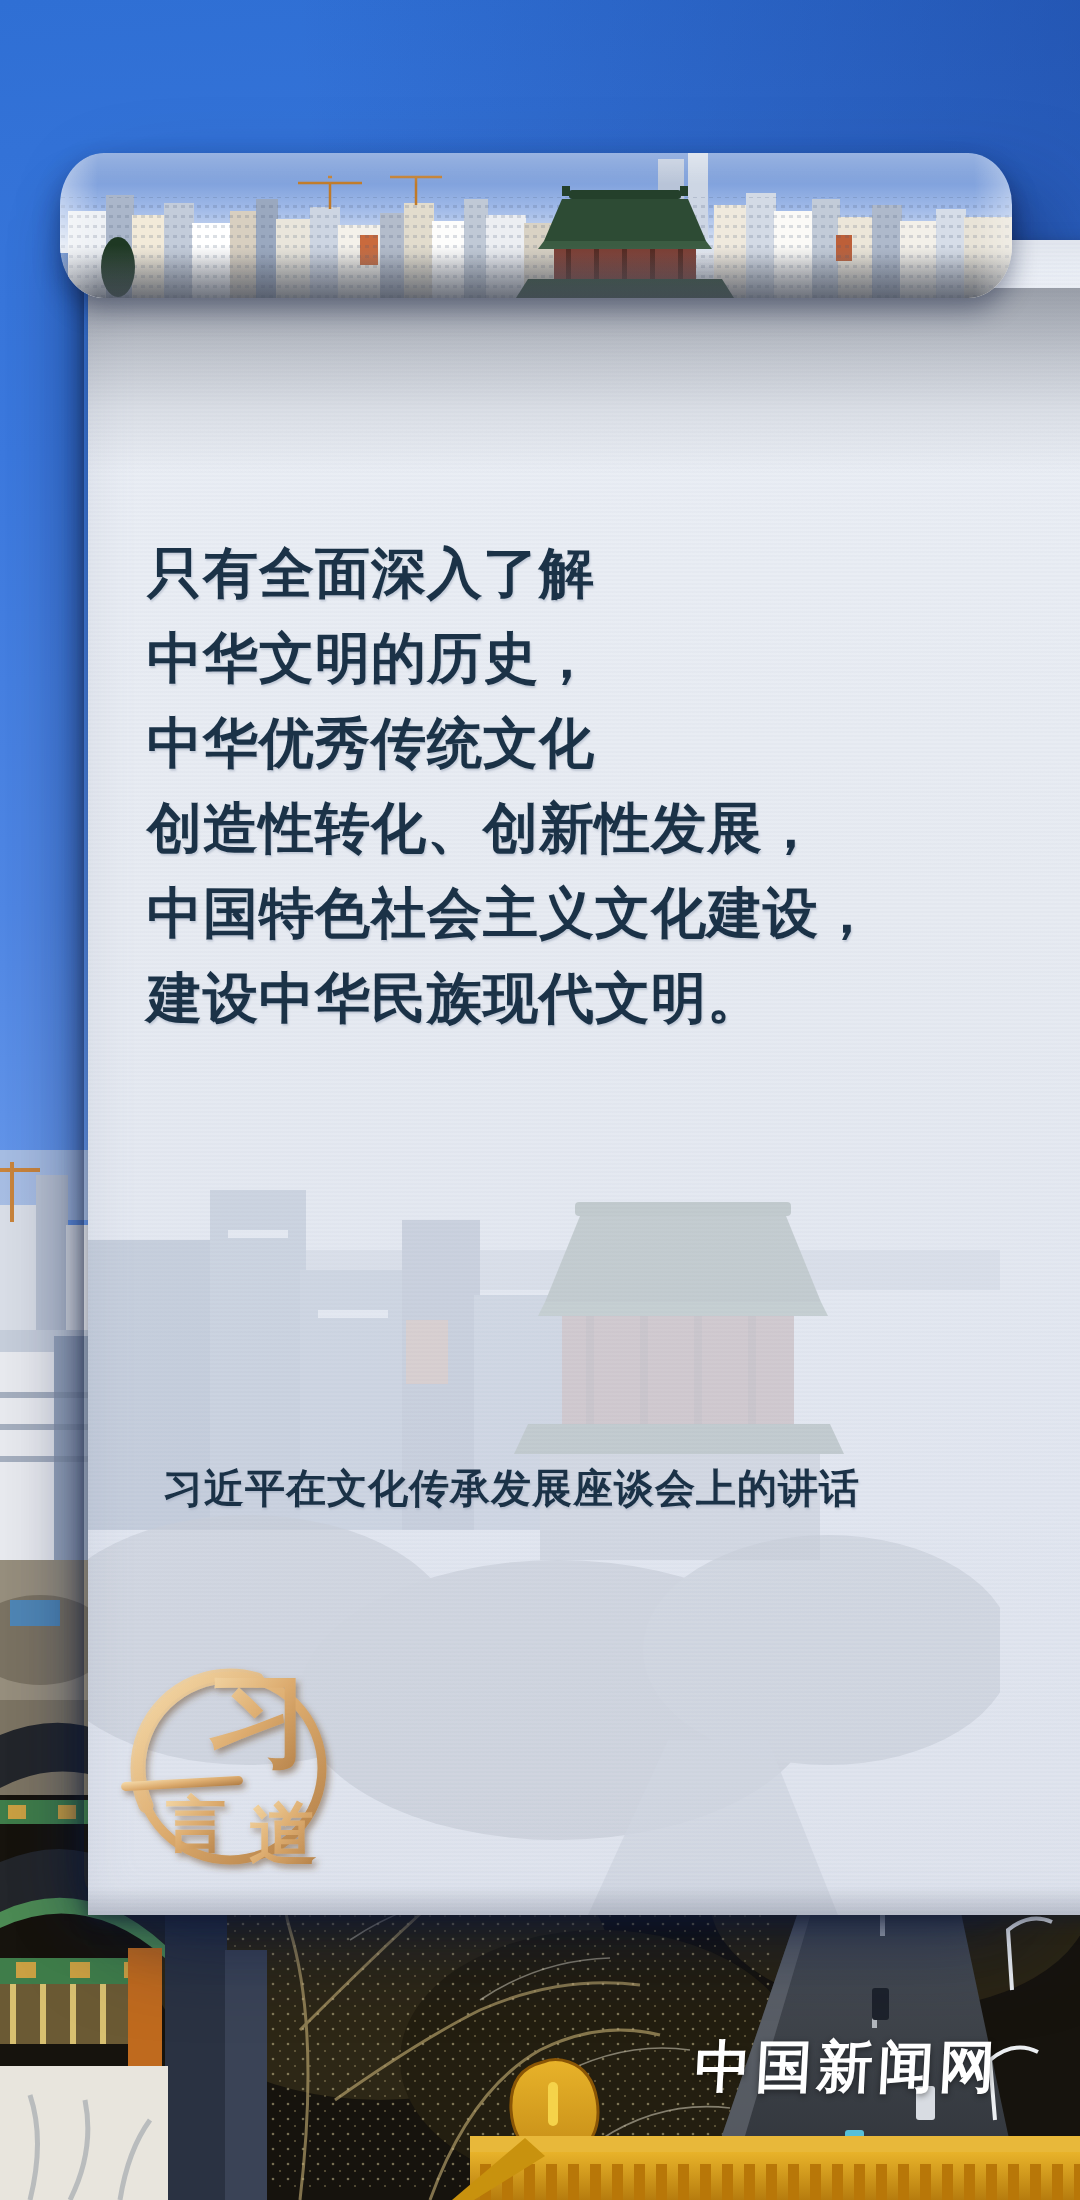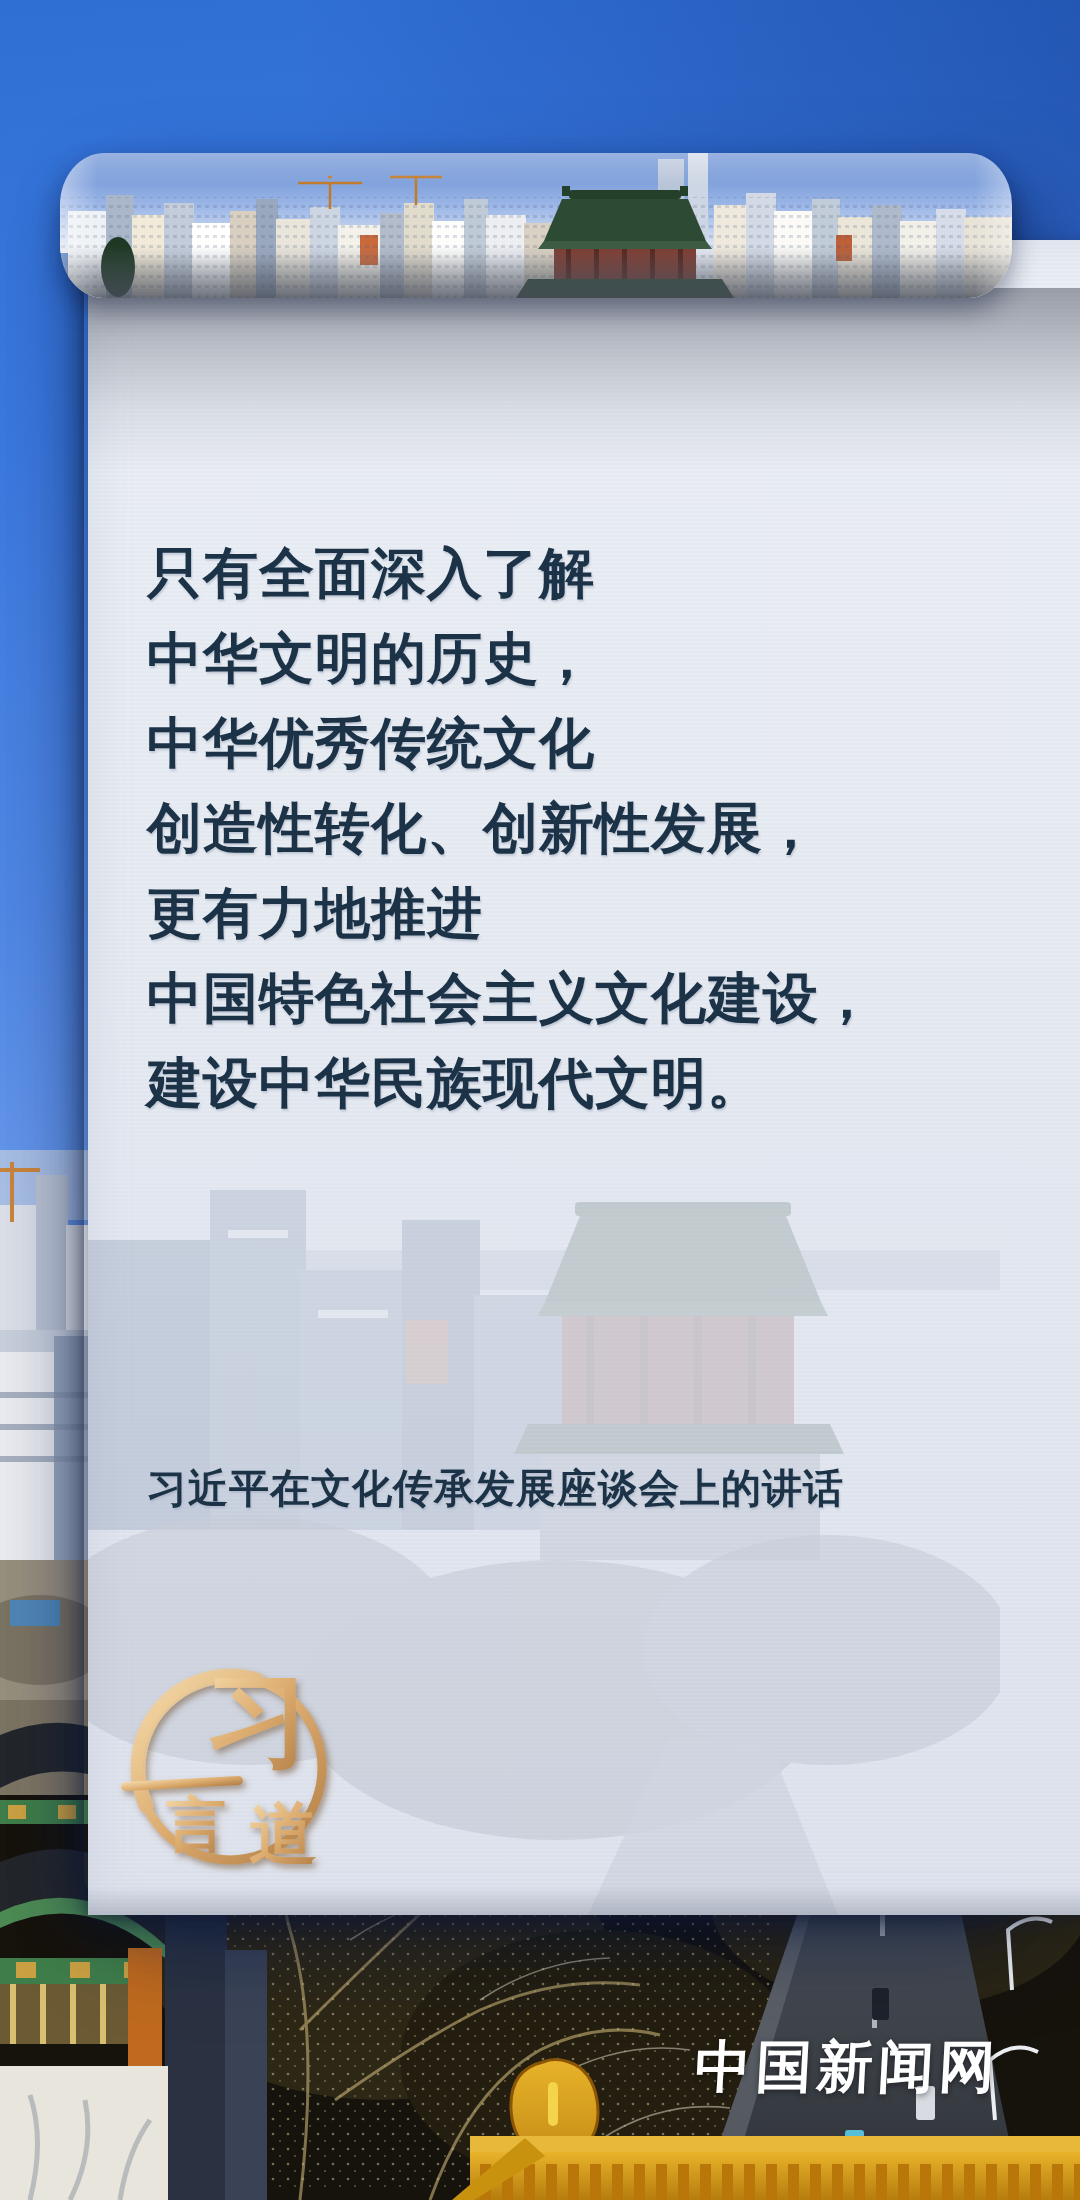--- a/index.html
+++ b/index.html
@@ -40,21 +40,21 @@
     background:linear-gradient(180deg, rgba(120,126,140,0) 0%, rgba(110,116,132,.30) 100%);
   }
   
   .quote{
     position:absolute;left:59px;top:291px;
     font-size:55px;line-height:85px;font-weight:700;letter-spacing:1px;
     color:#1b3247;white-space:nowrap;
     text-shadow:1px 2px 2px rgba(140,152,175,.40);
   }
   .attr{
-    position:absolute;left:59px;top:1224px;
+    position:absolute;left:75px;top:1224px;
     font-size:40px;line-height:48px;font-weight:700;letter-spacing:1px;
     color:#1b3247;white-space:nowrap;
     text-shadow:1px 2px 2px rgba(140,152,175,.35);
   }
   
   .seal{position:absolute;left:7px;top:1393px;width:270px;height:270px;}
   .seal text{font-family:"Liberation Serif", serif;font-weight:700;}
   
   .roll{
     position:absolute;left:60px;top:153px;width:952px;height:145px;
@@ -281,21 +281,20 @@
       <polygon points="580,1500 680,1500 750,1675 500,1675" fill="#8a94a2" opacity=".8"></polygon>
     </svg>
 
     <div class="roll-shade"></div>
 
     <div class="quote">
       <div class="qline">只有全面深入了解</div>
       <div class="qline">中华文明的历史，</div>
       <div class="qline">中华优秀传统文化</div>
       <div class="qline">创造性转化、创新性发展，</div>
-      <div class="qline">更有力地推进</div>
       <div class="qline">中国特色社会主义文化建设，</div>
       <div class="qline">建设中华民族现代文明。</div>
     </div>
 
     <div class="attr">
       <div>习近平在文化传承发展座谈会上的讲话</div>
     </div>
 
     <svg class="seal" viewBox="0 0 270 270" xmlns="http://www.w3.org/2000/svg">
       <defs>

